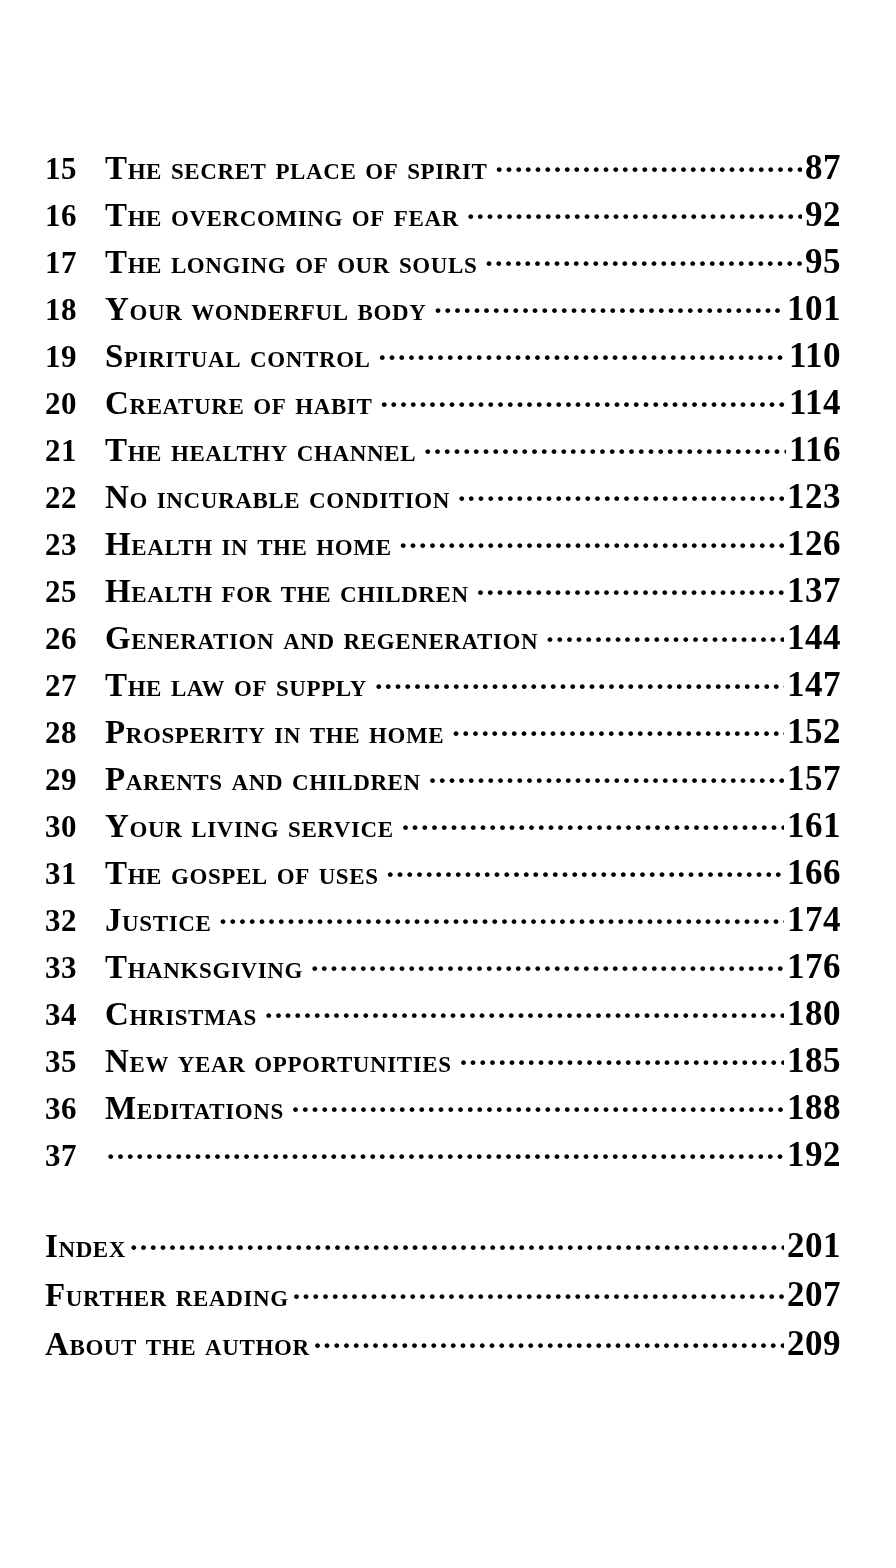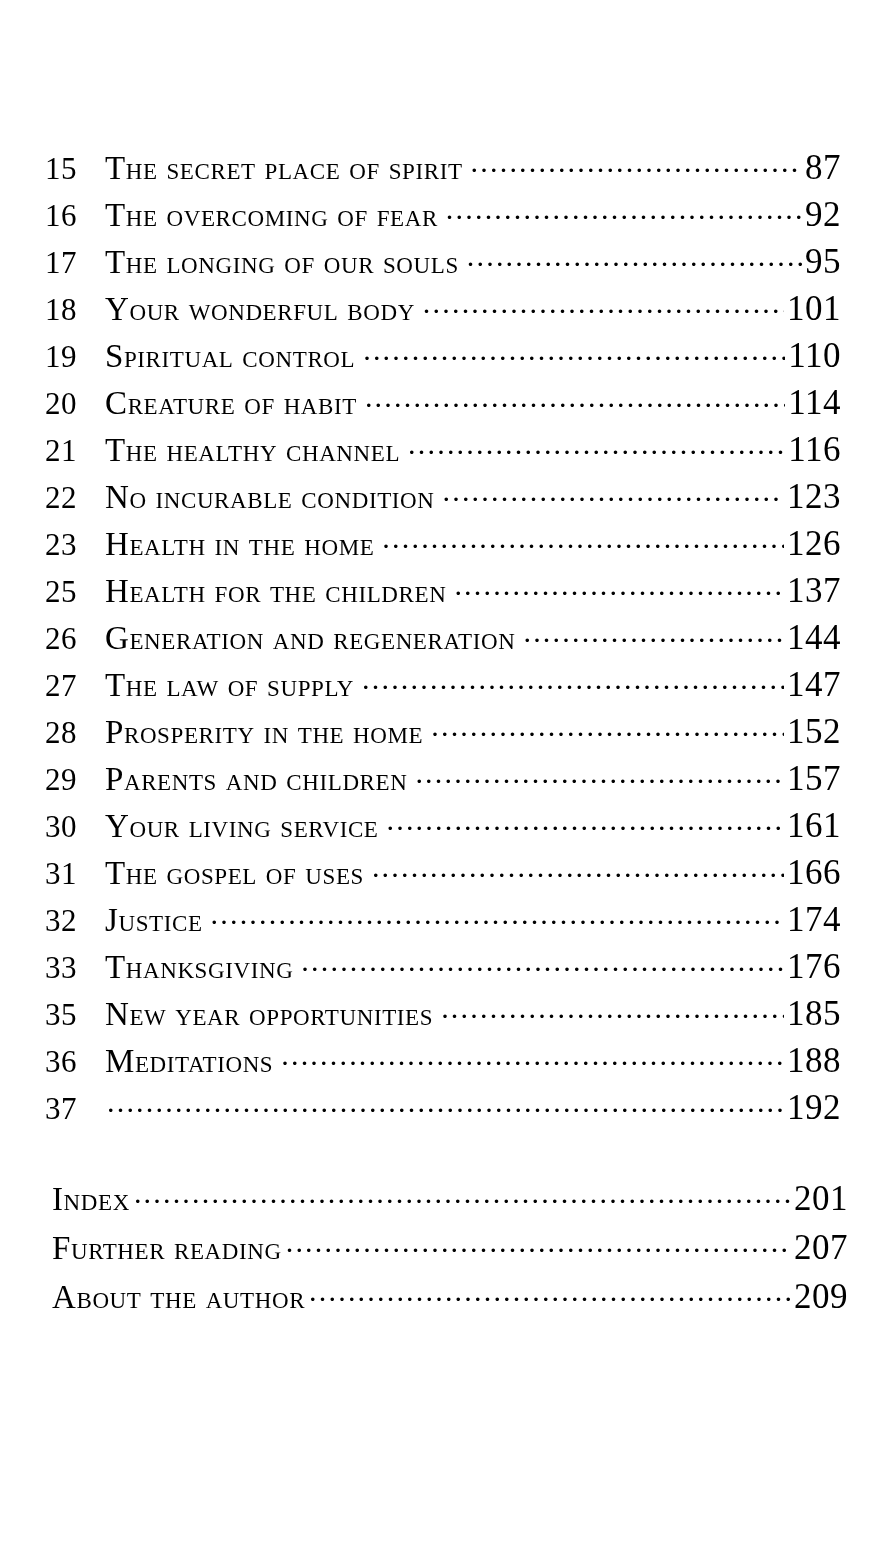--- a/index.html
+++ b/index.html
@@ -13,20 +13,21 @@
     font-family: "Liberation Serif", serif;
     color: #000000;
     overflow: hidden;
   }
   .page {
     position: relative;
     width: 896px;
     height: 1394px;
     box-sizing: border-box;
     padding: 148px 55px 0 45px;
+    font-weight: bold;
   }
   .toc-list {
     list-style: none;
     margin: 0;
     padding: 0;
   }
   .toc-entry {
     display: flex;
     align-items: baseline;
     width: 100%;
@@ -80,21 +81,20 @@
     margin-top: 54px;
   }
   .back-entry {
     display: flex;
     align-items: baseline;
     width: 100%;
     margin-bottom: 12px;
     font-size: 31px;
     line-height: 1.0;
     white-space: nowrap;
-    margin-left: 7px;
   }
   .back-entry .title {
     padding-right: 2px;
   }
 </style>
 </head>
 <body>
 
 <div class="page">
 
@@ -199,20 +199,26 @@
       <span class="num">32</span>
       <span class="title">Justice</span>
       <span class="dots"></span>
       <span class="pageno">174</span>
     </li>
     <li class="toc-entry">
       <span class="num">33</span>
       <span class="title">Thanksgiving</span>
       <span class="dots"></span>
       <span class="pageno">176</span>
+    </li>
+    <li class="toc-entry">
+      <span class="num">34</span>
+      <span class="title">Christmas</span>
+      <span class="dots"></span>
+      <span class="pageno">180</span>
     </li>
     <li class="toc-entry">
       <span class="num">35</span>
       <span class="title">New Year Opportunities</span>
       <span class="dots"></span>
       <span class="pageno">185</span>
     </li>
     <li class="toc-entry">
       <span class="num">36</span>
       <span class="title">Meditations</span>

